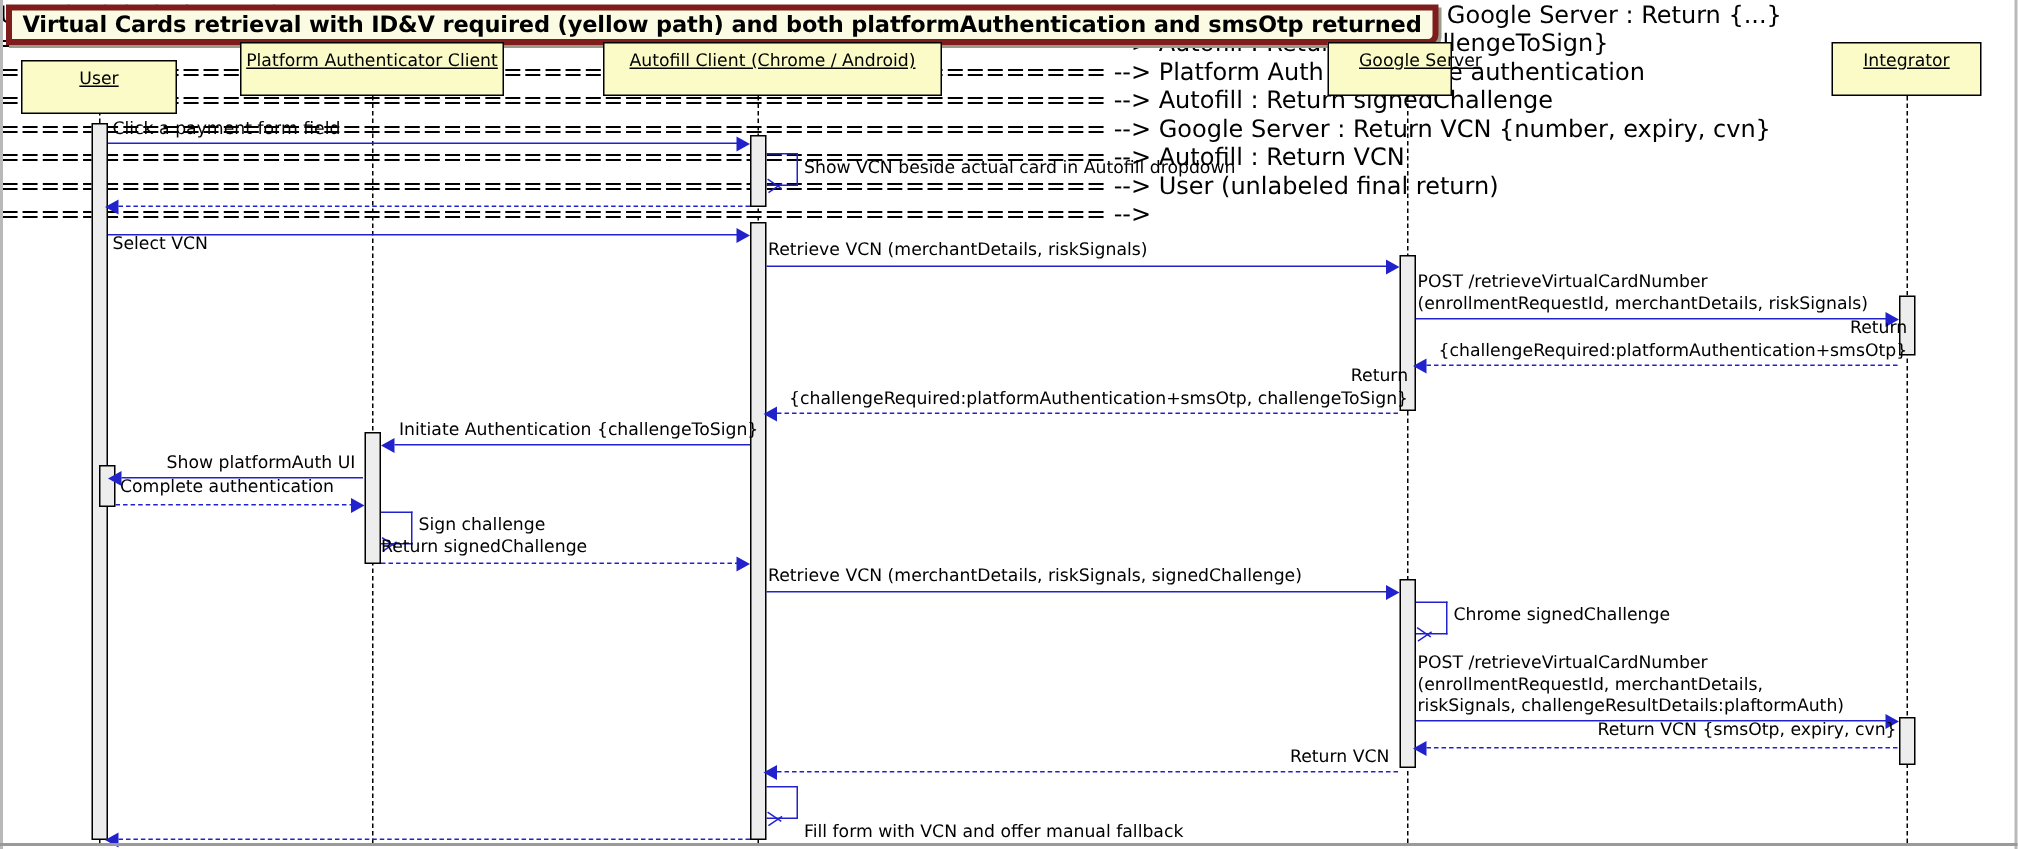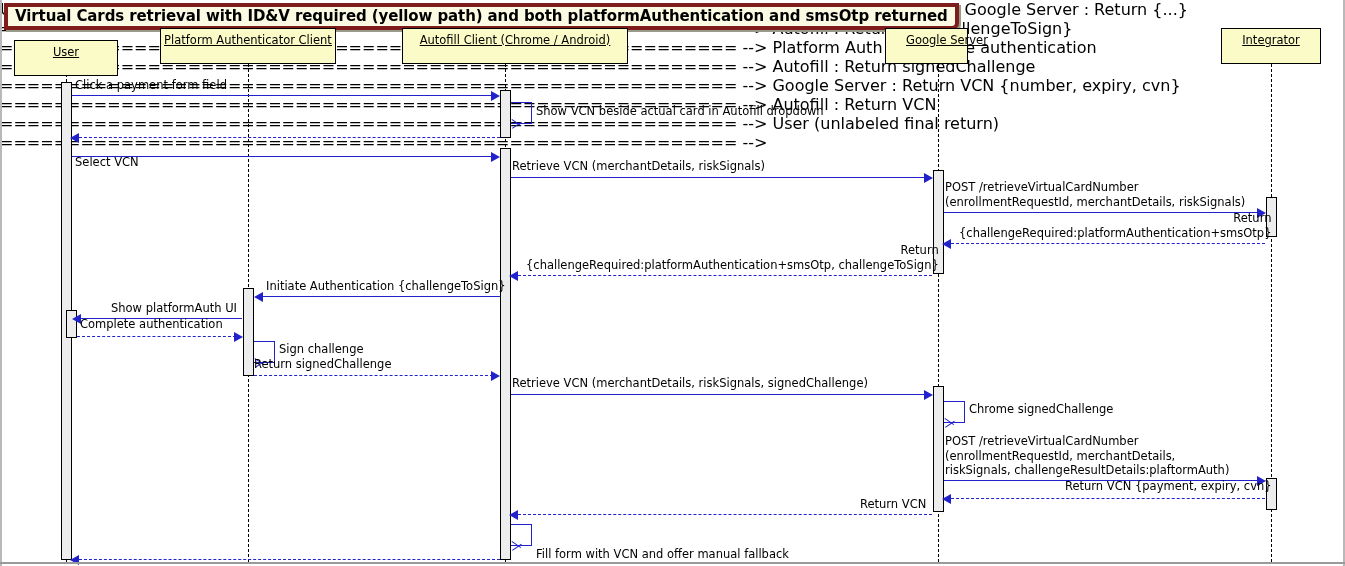--- a/index.html
+++ b/index.html
@@ -260,21 +260,21 @@
 
   
   <div class="label" style="left:945px;top:434px;">POST /retrieveVirtualCardNumber
 (enrollmentRequestId, merchantDetails,
 riskSignals, challengeResultDetails:plaftormAuth)</div>
   <div class="arrow" style="left:944px;top:480px;width:315px;"></div>
   <div class="head right" style="left:1257px;top:476px;"></div>
 
    Google Server : Return VCN {number, expiry, cvn}
        ======================================================= --&gt;
-  <div class="label r" style="left:1065px;top:479px;">Return VCN {payment, expiry, cvn}</div>
+  <div class="label r" style="left:1065px;top:479px;">Return VCN {smsOtp, expiry, cvn}</div>
   <div class="arrow dashed" style="left:951px;top:498px;width:314px;"></div>
   <div class="head left" style="left:942px;top:494px;"></div>
 
    Autofill : Return VCN
        ======================================================= --&gt;
   <div class="label r" style="left:860px;top:497px;">Return VCN</div>
   <div class="arrow dashed" style="left:518px;top:514px;width:414px;"></div>
   <div class="head left" style="left:509px;top:510px;"></div>
 
   

